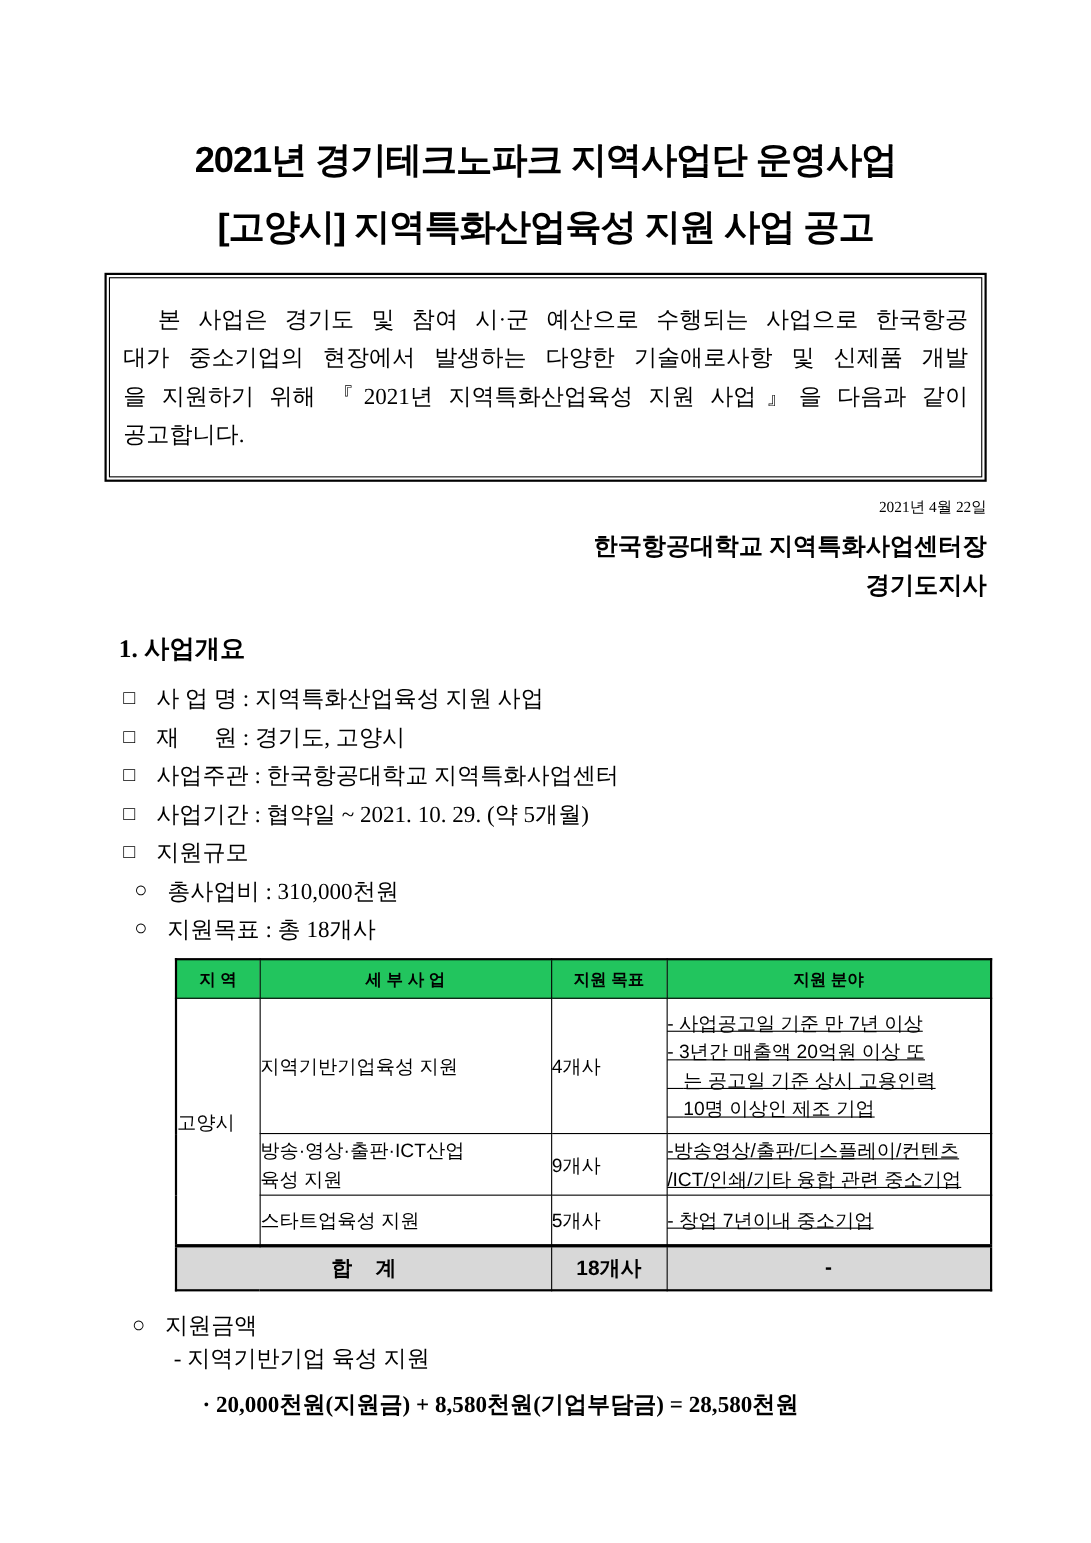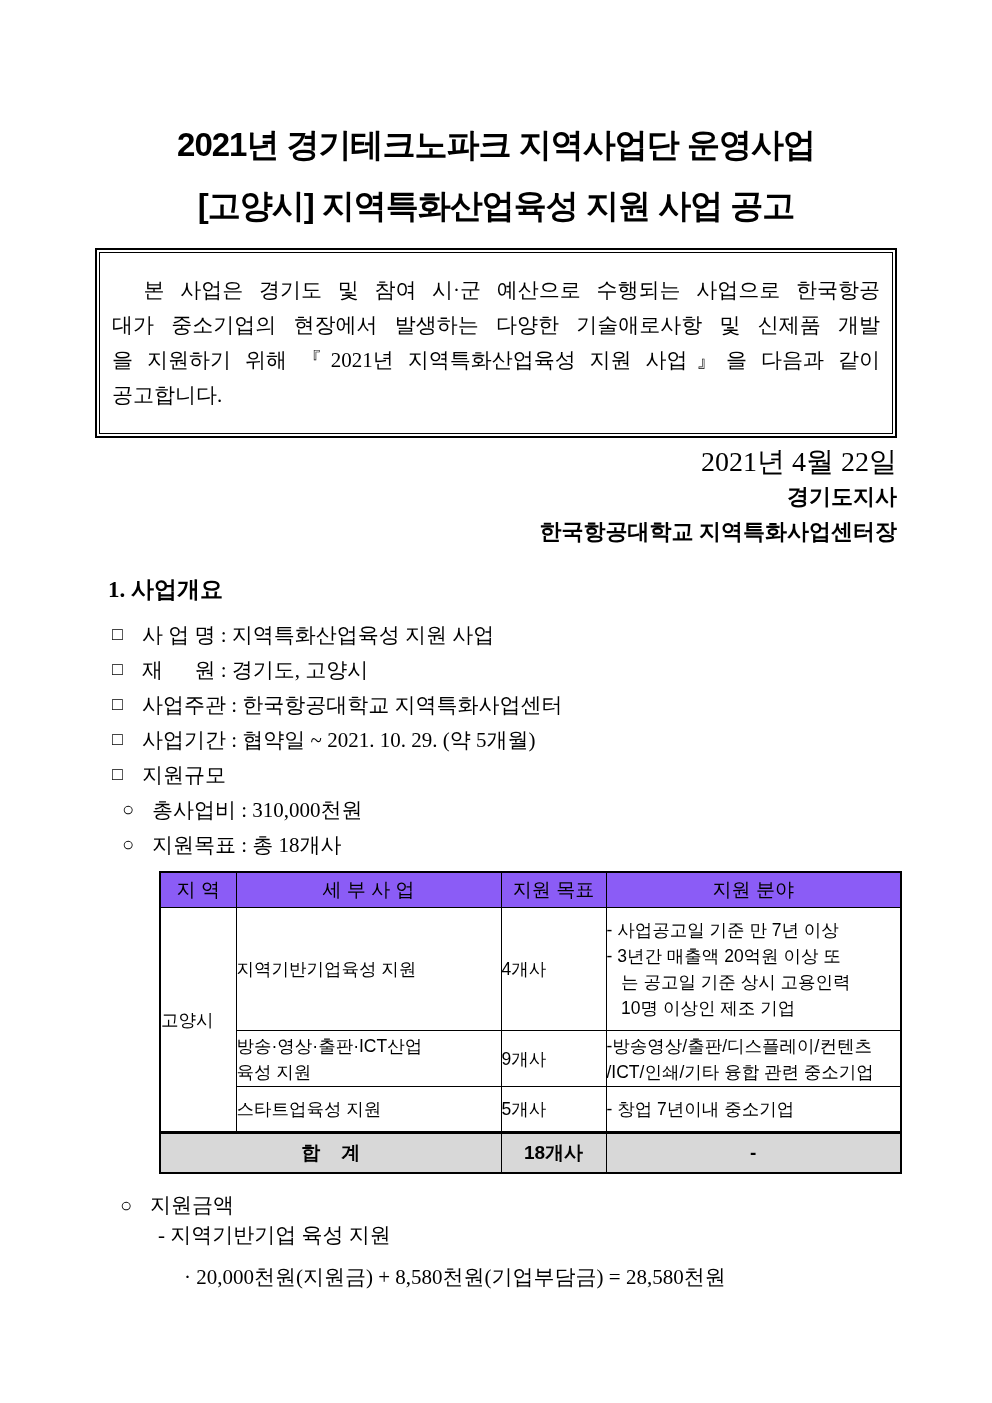--- a/index.html
+++ b/index.html
@@ -44,21 +44,21 @@
     text-align-last: justify;
     word-break: keep-all;
   }
   .notice-line.last { text-align-last: left; }
 
   
   .signature {
     margin: 6px 95px 0 0;
     text-align: right;
   }
-  .sig-date { font-size: 28px; line-height: 35px; }
+  .sig-date { font-size: 14px; line-height: 35px; }
   .sig-org  { font-size: 22px; line-height: 35px; font-weight: bold; }
 
   
   .section-heading {
     margin: 26px 0 0 108px;
     font-size: 23px;
     font-weight: bold;
     line-height: 30px;
   }
 
@@ -81,41 +81,42 @@
   .support-table {
     border-collapse: collapse;
     table-layout: fixed;
     width: 741px;
     margin: 9px 0 0 159px;
     border: 2px solid #000;
     font-family: "Liberation Sans", sans-serif;
   }
   .support-table th, .support-table td { border: 1px solid #000; padding: 0; }
   .support-table thead th {
-    background: #8b5cf6;
+    background: #22c55e;
     height: 34px;
-    font-size: 19px;
-    font-weight: normal;
+    font-size: 15px;
+    font-weight: bold;
     white-space: pre;
     text-align: center;
     vertical-align: middle;
   }
   .support-table tbody td { font-size: 17.5px; }
   tr.row-1 { height: 123px; }
   tr.row-2 { height: 56px; }
   tr.row-3 { height: 46px; }
   .cell-region, .cell-project, .cell-target {
     text-align: left;
     vertical-align: middle;
   }
   .cell-project div { line-height: 26px; }
   .cell-field {
     text-align: left;
     vertical-align: middle;
     padding: 6px 4px 6px 10px;
+    text-decoration: underline;
   }
   .cell-field div { line-height: 26px; white-space: pre-wrap; }
   .support-table tfoot tr {
     height: 40px;
     background: #d8d8d8;
     border-top: 3px solid #000;
   }
   .support-table tfoot td {
     font-weight: bold;
     font-size: 19px;
@@ -136,20 +137,21 @@
     margin: 0 0 0 158px;
     font-size: 21px;
     line-height: 30px;
     white-space: pre-wrap;
   }
   .amount-line2 {
     margin: 12px 0 0 184px;
     font-size: 21px;
     line-height: 30px;
     white-space: pre-wrap;
+    font-weight: bold;
   }
 </style>
 </head>
 <body>
 
 <div class="page">
 
   <div class="doc-title">
     <div>2021년 경기테크노파크 지역사업단 운영사업</div>
     <div>[고양시] 지역특화산업육성 지원 사업 공고</div>
@@ -159,22 +161,22 @@
     <div class="notice-inner">
       <div class="notice-line">  본 사업은 경기도 및 참여 시·군 예산으로 수행되는 사업으로 한국항공</div>
       <div class="notice-line">대가 중소기업의 현장에서 발생하는 다양한 기술애로사항 및 신제품 개발</div>
       <div class="notice-line">을 지원하기 위해 『2021년 지역특화산업육성 지원 사업』을 다음과 같이</div>
       <div class="notice-line last">공고합니다.</div>
     </div>
   </div>
 
   <div class="signature">
     <div class="sig-date">2021년 4월 22일</div>
+    <div class="sig-org">한국항공대학교 지역특화사업센터장</div>
     <div class="sig-org">경기도지사</div>
-    <div class="sig-org">한국항공대학교 지역특화사업센터장</div>
   </div>
 
   <div class="section-heading">1. 사업개요</div>
 
   <div class="items">
     <div class="item">
       <span class="item-bullet square">□</span>
       <span class="item-text">사 업 명 : 지역특화산업육성 지원 사업</span>
     </div>
     <div class="item">

